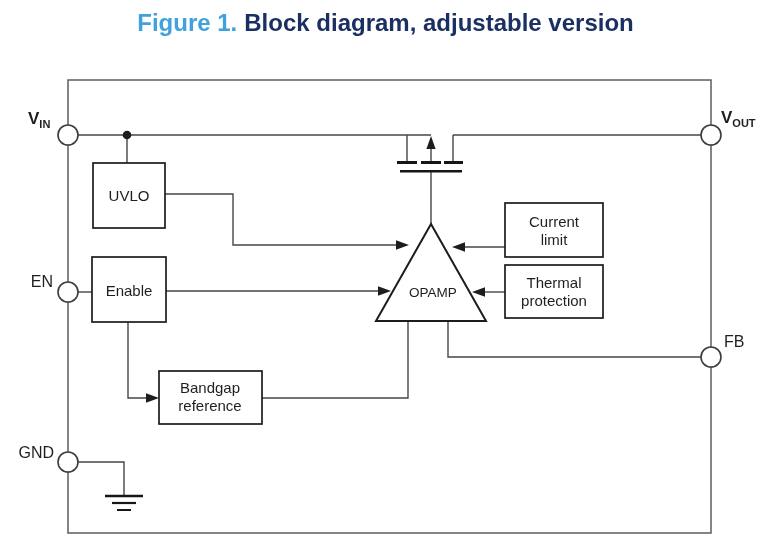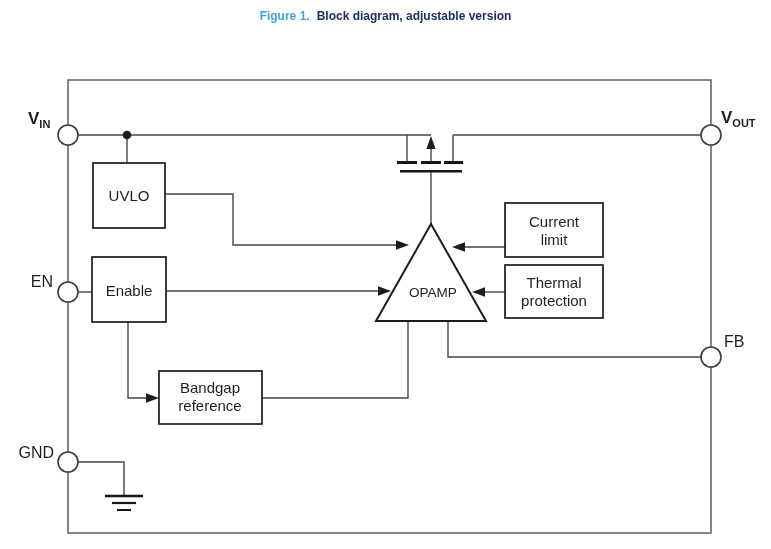--- a/index.html
+++ b/index.html
@@ -11,21 +11,21 @@
     --text:#1f1f1f;
     --bg:#ffffff;
   }
   html,body{margin:0;padding:0;background:#fff;}
   .canvas{
     position:relative;width:771px;height:549px;background:var(--bg);
     font-family:"Liberation Sans",sans-serif;overflow:hidden;
   }
   .title{
     position:absolute;top:9px;left:0;right:0;text-align:center;
-    font-size:12px;font-weight:bold;white-space:nowrap;
+    font-size:24px;font-weight:bold;white-space:nowrap;
   }
   .title .fig{color:var(--figure-label-blue);margin-right:7px;}
   .title .cap{color:var(--figure-title-navy);}
   svg{position:absolute;left:0;top:0;}
   .wire{stroke:var(--wire);stroke-width:1.4;fill:none;}
   .boundary{stroke:var(--boundary);stroke-width:1.5;fill:none;}
   .block{fill:#fff;stroke:var(--block-stroke);stroke-width:1.7;}
   .tri{fill:#fff;stroke:var(--block-stroke);stroke-width:2;}
   .pin{fill:#fff;stroke:#3c3c3c;stroke-width:1.6;}
   .bar{stroke:#161616;stroke-width:3;fill:none;}

